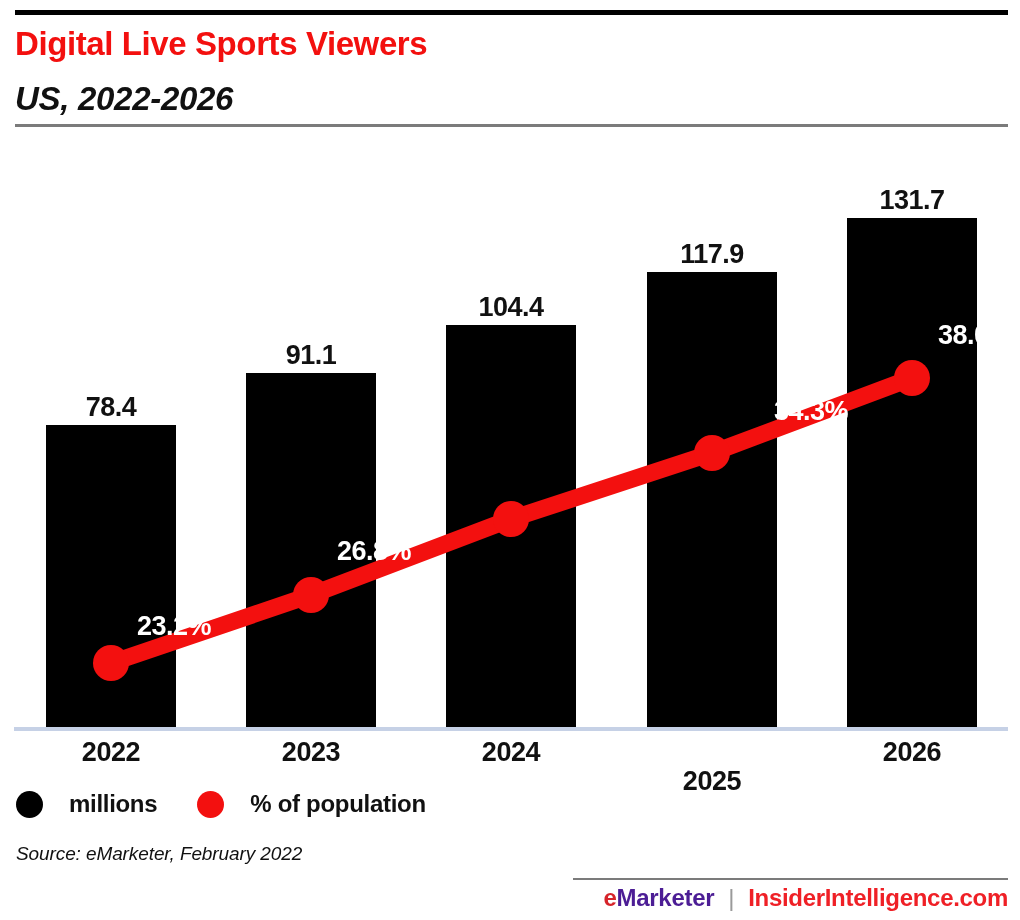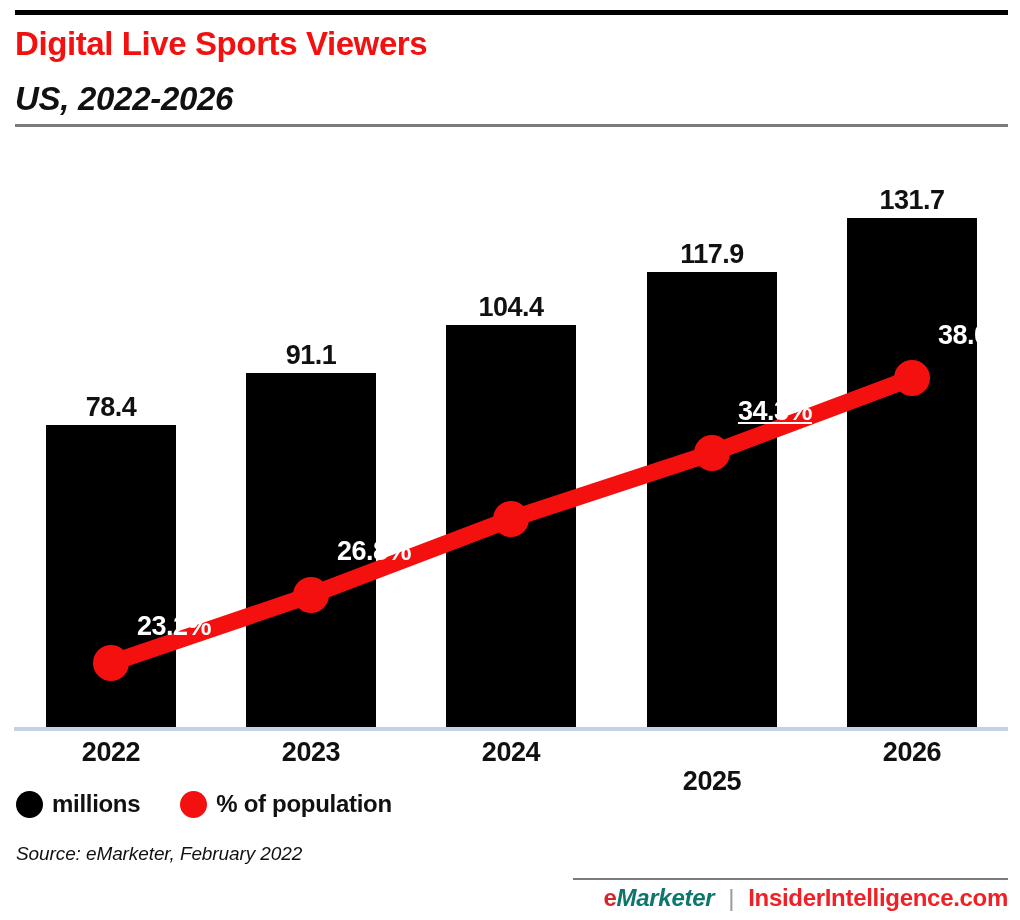--- a/index.html
+++ b/index.html
@@ -115,21 +115,21 @@
     position: absolute;
     left: 16px;
     top: 790px;
     display: flex;
     align-items: center;
     gap: 40px;
   }
   .legend-item {
     display: flex;
     align-items: center;
-    gap: 9px;
+    gap: 26px;
   }
   .legend-dot {
     width: 27px;
     height: 27px;
     border-radius: 50%;
     display: block;
   }
   .legend-dot.black { background: #000000; }
   .legend-dot.red { background: #f3100f; }
   .legend-text {
@@ -168,21 +168,21 @@
     top: 884px;
     display: flex;
     align-items: baseline;
     gap: 0px;
     font-size: 24px;
     font-weight: bold;
     letter-spacing: -0.3px;
     white-space: nowrap;
   }
   #brand-e { color: #d6242a; }
-  #brand-marketer { color: #0f766e; font-style: italic; }
+  #brand-marketer { color: #4c1d95; }
   #brand-sep {
     color: #9a9a9a;
     font-weight: normal;
     padding: 0 14px;
   }
   #brand-site { color: #ef2026; }
 </style>
 </head>
 <body>
 
@@ -211,21 +211,21 @@
         <circle cx="111" cy="663" r="18" fill="#f3100f"></circle>
         <circle cx="311" cy="595" r="18" fill="#f3100f"></circle>
         <circle cx="511" cy="519" r="18" fill="#f3100f"></circle>
         <circle cx="712" cy="453" r="18" fill="#f3100f"></circle>
         <circle cx="912" cy="378" r="18" fill="#f3100f"></circle>
       </g>
   </svg>
 
   <div class="pct-label" id="pctlab-0" style="left: 11px; top: 611px; width: 200px;">23.2%</div>
   <div class="pct-label" id="pctlab-1" style="left: 211px; top: 536px; width: 200px;">26.8%</div>
-  <div class="pct-label" id="pctlab-3" style="left: 612px; top: 396px; width: 200px; text-decoration: underline;">34.3%</div>
+  <div class="pct-label" id="pctlab-3" style="left: 648px; top: 396px; width: 200px;">34.3%</div>
   <div class="pct-label" id="pctlab-4" style="left: 812px; top: 320px; width: 200px;">38.0%</div>
 
   <div id="axis-line"></div>
 
   <div class="x-tick" id="tick-0" style="left: 11px; width: 200px;">2022</div>
   <div class="x-tick" id="tick-1" style="left: 211px; width: 200px;">2023</div>
   <div class="x-tick" id="tick-2" style="left: 411px; width: 200px;">2024</div>
   <div class="x-tick" id="tick-3" style="left: 612px; width: 200px; margin-top: 29px;">2025</div>
   <div class="x-tick" id="tick-4" style="left: 812px; width: 200px;">2026</div>
 </div>

